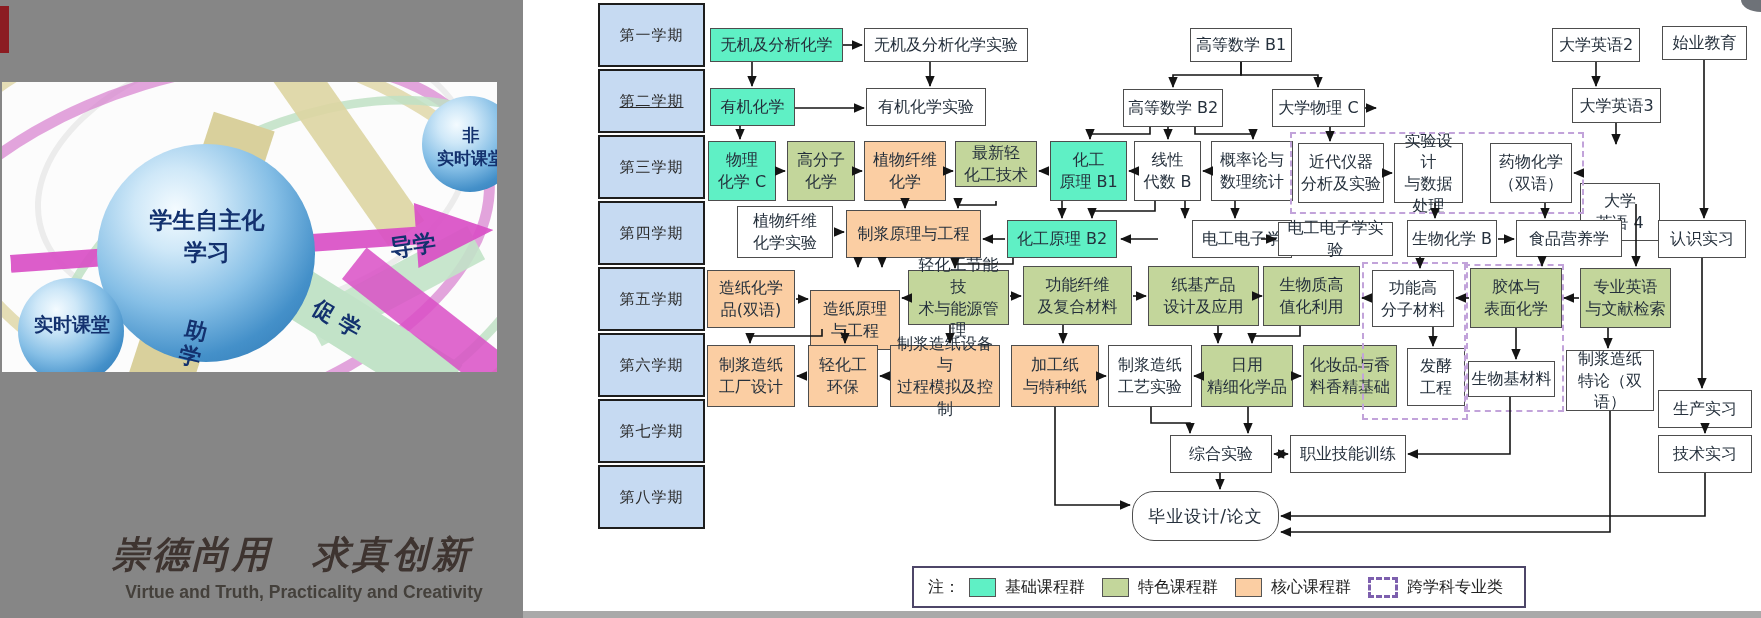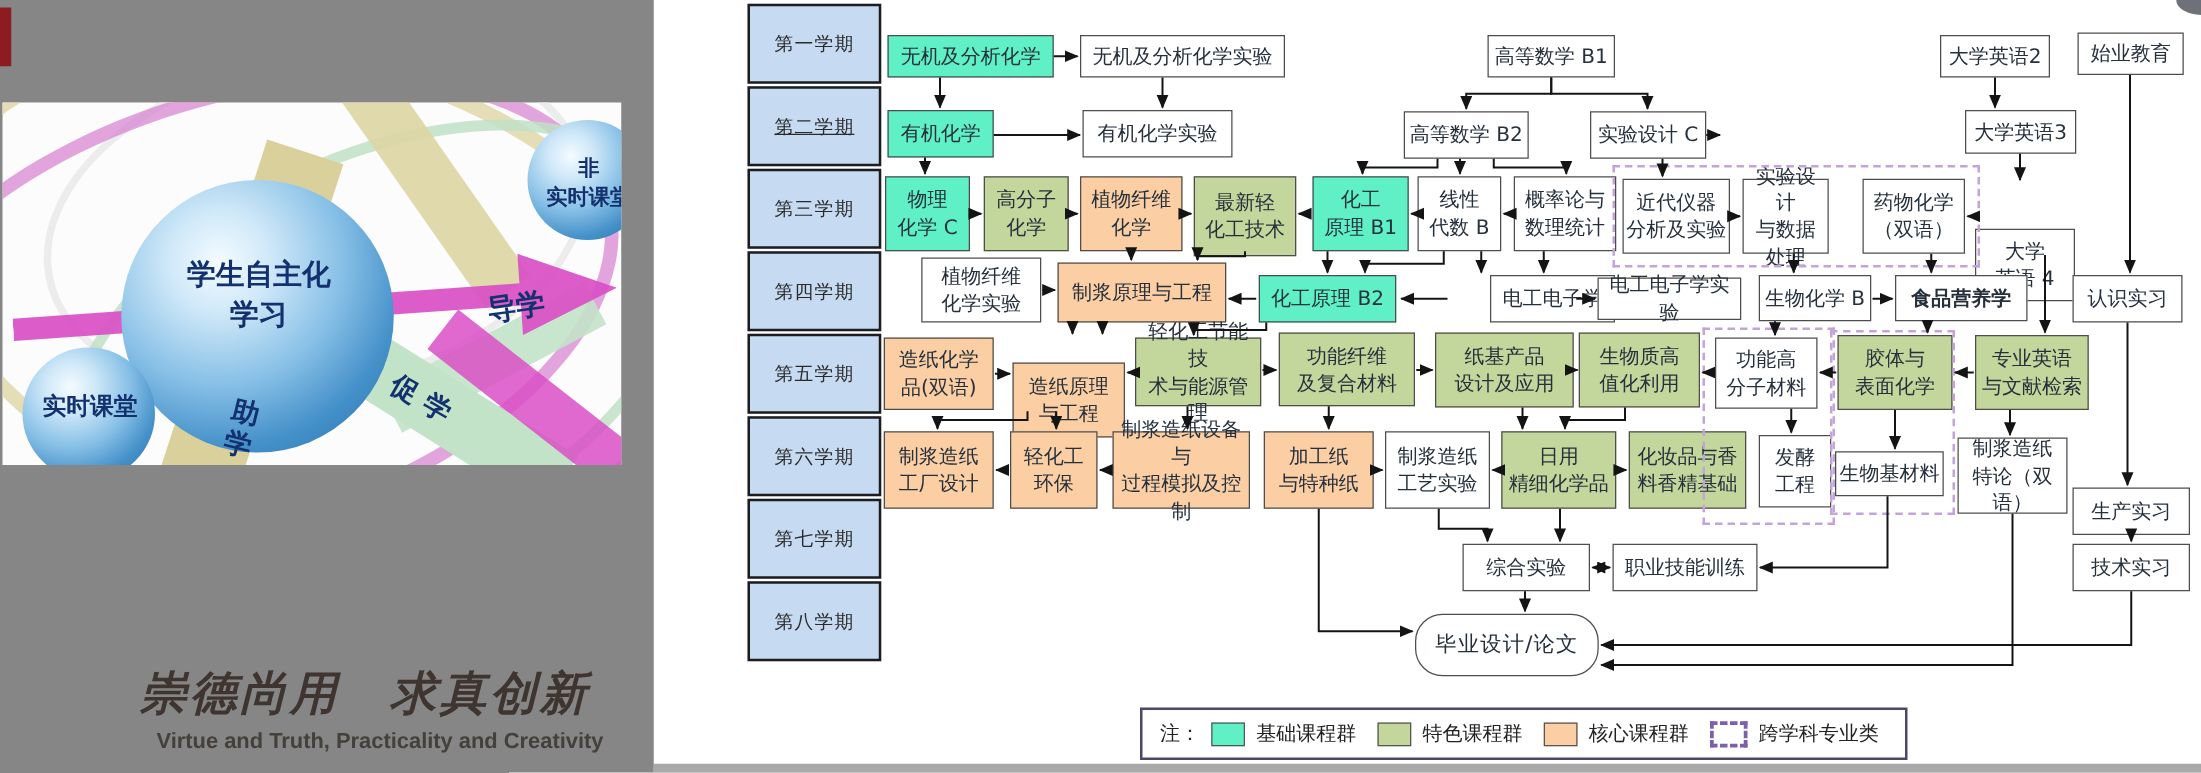--- a/index.html
+++ b/index.html
@@ -123,29 +123,29 @@
     <div class="cross-region" style="left: 1362px; top: 262px; width: 106px; height: 158px;"></div>
     <div class="cross-region" style="left: 1464px; top: 264px; width: 100px; height: 148px;"></div>
     <div class="node basic" style="left: 710px; top: 28px; width: 133px; height: 34px;">无机及分析化学</div>
     <div class="node plain" style="left: 864px; top: 28px; width: 164px; height: 34px;">无机及分析化学实验</div>
     <div class="node plain" style="left: 1190px; top: 28px; width: 102px; height: 34px;">高等数学 B1</div>
     <div class="node plain" style="left: 1552px; top: 28px; width: 88px; height: 34px;">大学英语2</div>
     <div class="node plain" style="left: 1662px; top: 26px; width: 85px; height: 34px;">始业教育</div>
     <div class="node basic" style="left: 710px; top: 88px; width: 85px; height: 38px;">有机化学</div>
     <div class="node plain" style="left: 866px; top: 88px; width: 120px; height: 38px;">有机化学实验</div>
     <div class="node plain" style="left: 1123px; top: 89px; width: 100px; height: 38px;">高等数学 B2</div>
-    <div class="node plain" style="left: 1272px; top: 89px; width: 93px; height: 38px;">实验设计 C</div>
+    <div class="node plain" style="left: 1272px; top: 89px; width: 93px; height: 38px;">大学物理 C</div>
     <div class="node plain" style="left: 1572px; top: 88px; width: 89px; height: 35px;">大学英语3</div>
     <div class="node basic" style="left: 708px; top: 141px; width: 68px; height: 60px;">物理
 化学 C</div>
     <div class="node feature" style="left: 787px; top: 141px; width: 68px; height: 60px;">高分子
 化学</div>
     <div class="node core" style="left: 864px; top: 141px; width: 82px; height: 60px;">植物纤维
 化学</div>
-    <div class="node feature" style="left: 955px; top: 141px; width: 82px; height: 64px;">最新轻
+    <div class="node feature" style="left: 955px; top: 141px; width: 82px; height: 46px;">最新轻
 化工技术</div>
     <div class="node basic" style="left: 1050px; top: 141px; width: 77px; height: 60px;">化工
 原理 B1</div>
     <div class="node plain" style="left: 1134px; top: 141px; width: 67px; height: 60px;">线性
 代数 B</div>
     <div class="node plain" style="left: 1211px; top: 141px; width: 82px; height: 60px;">概率论与
 数理统计</div>
     <div class="node plain" style="left: 1298px; top: 143px; width: 86px; height: 60px;">近代仪器
 分析及实验</div>
     <div class="node plain" style="left: 1394px; top: 143px; width: 69px; height: 60px;">实验设计
@@ -154,21 +154,21 @@
 （双语）</div>
     <div class="node plain" style="left: 1580px; top: 135px; width: 80px; height: 58px; margin-top: 48px;">大学
 英语 4</div>
     <div class="node plain" style="left: 737px; top: 206px; width: 96px; height: 52px;">植物纤维
 化学实验</div>
     <div class="node core" style="left: 846px; top: 210px; width: 135px; height: 48px;">制浆原理与工程</div>
     <div class="node basic" style="left: 1007px; top: 220px; width: 110px; height: 38px;">化工原理 B2</div>
     <div class="node plain" style="left: 1160px; top: 220px; width: 100px; height: 38px; margin-left: 32px;">电工电子学</div>
     <div class="node plain" style="left: 1278px; top: 222px; width: 115px; height: 34px;">电工电子学实验</div>
     <div class="node plain" style="left: 1407px; top: 220px; width: 90px; height: 37px;">生物化学 B</div>
-    <div class="node plain" style="left: 1516px; top: 220px; width: 106px; height: 37px; font-weight: bold;">食品营养学</div>
+    <div class="node plain" style="left: 1516px; top: 220px; width: 106px; height: 37px;">食品营养学</div>
     <div class="node plain" style="left: 1658px; top: 220px; width: 88px; height: 38px;">认识实习</div>
     <div class="node core" style="left: 707px; top: 270px; width: 88px; height: 58px;">造纸化学
 品(双语)</div>
     <div class="node core" style="left: 810px; top: 269px; width: 90px; height: 60px; margin-top: 21px;">造纸原理
 与工程</div>
     <div class="node feature" style="left: 908px; top: 270px; width: 101px; height: 55px;">轻化工节能技
 术与能源管理</div>
     <div class="node feature" style="left: 1023px; top: 266px; width: 109px; height: 59px;">功能纤维
 及复合材料</div>
     <div class="node feature" style="left: 1148px; top: 266px; width: 111px; height: 60px;">纸基产品

